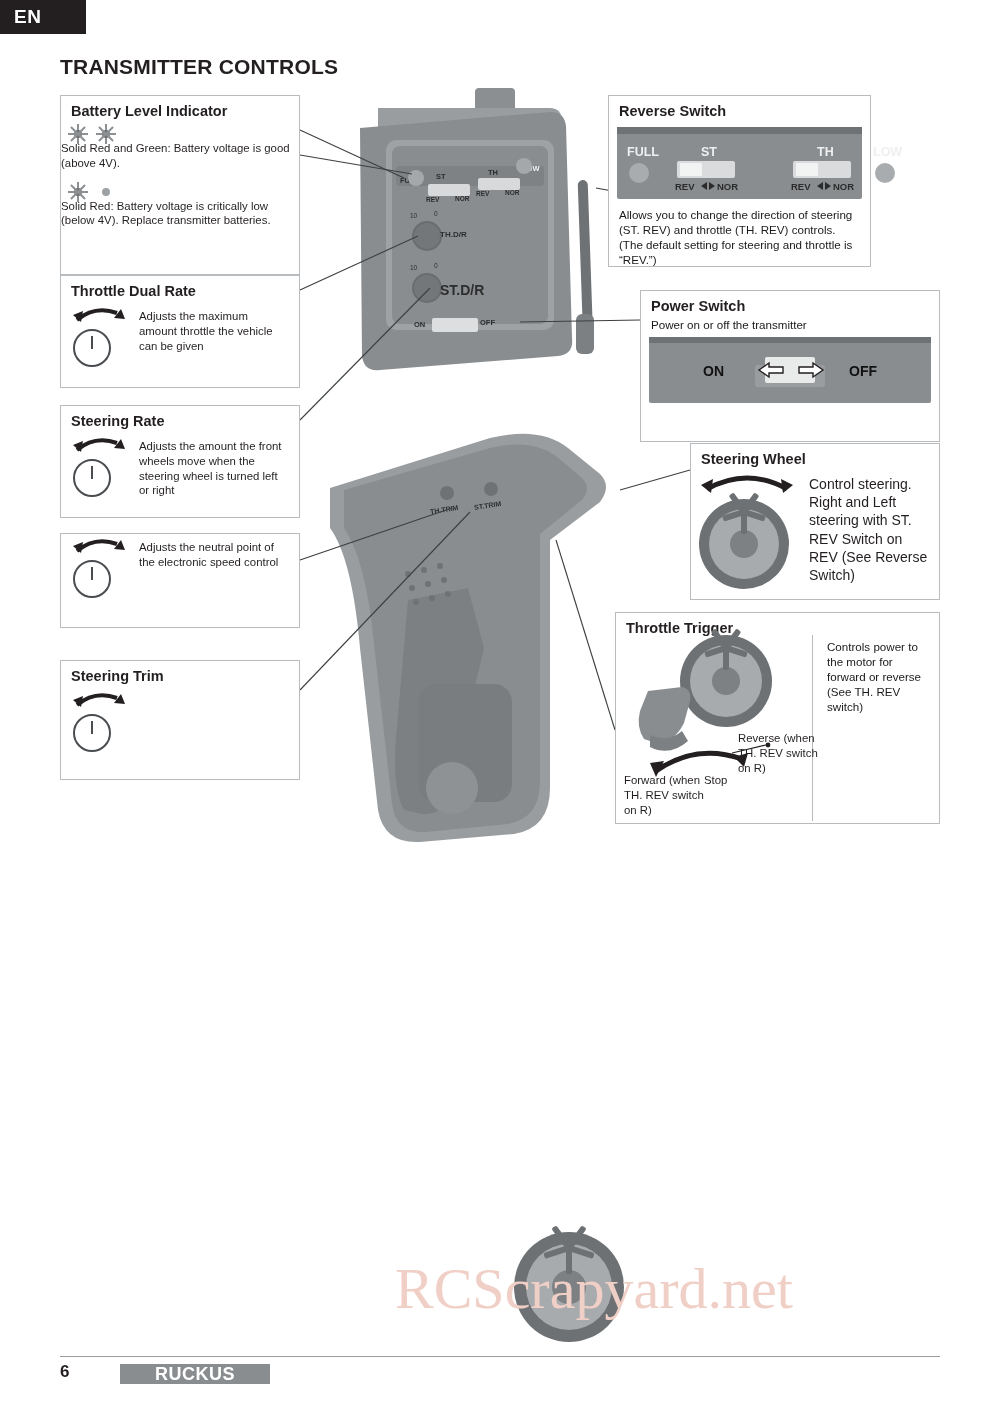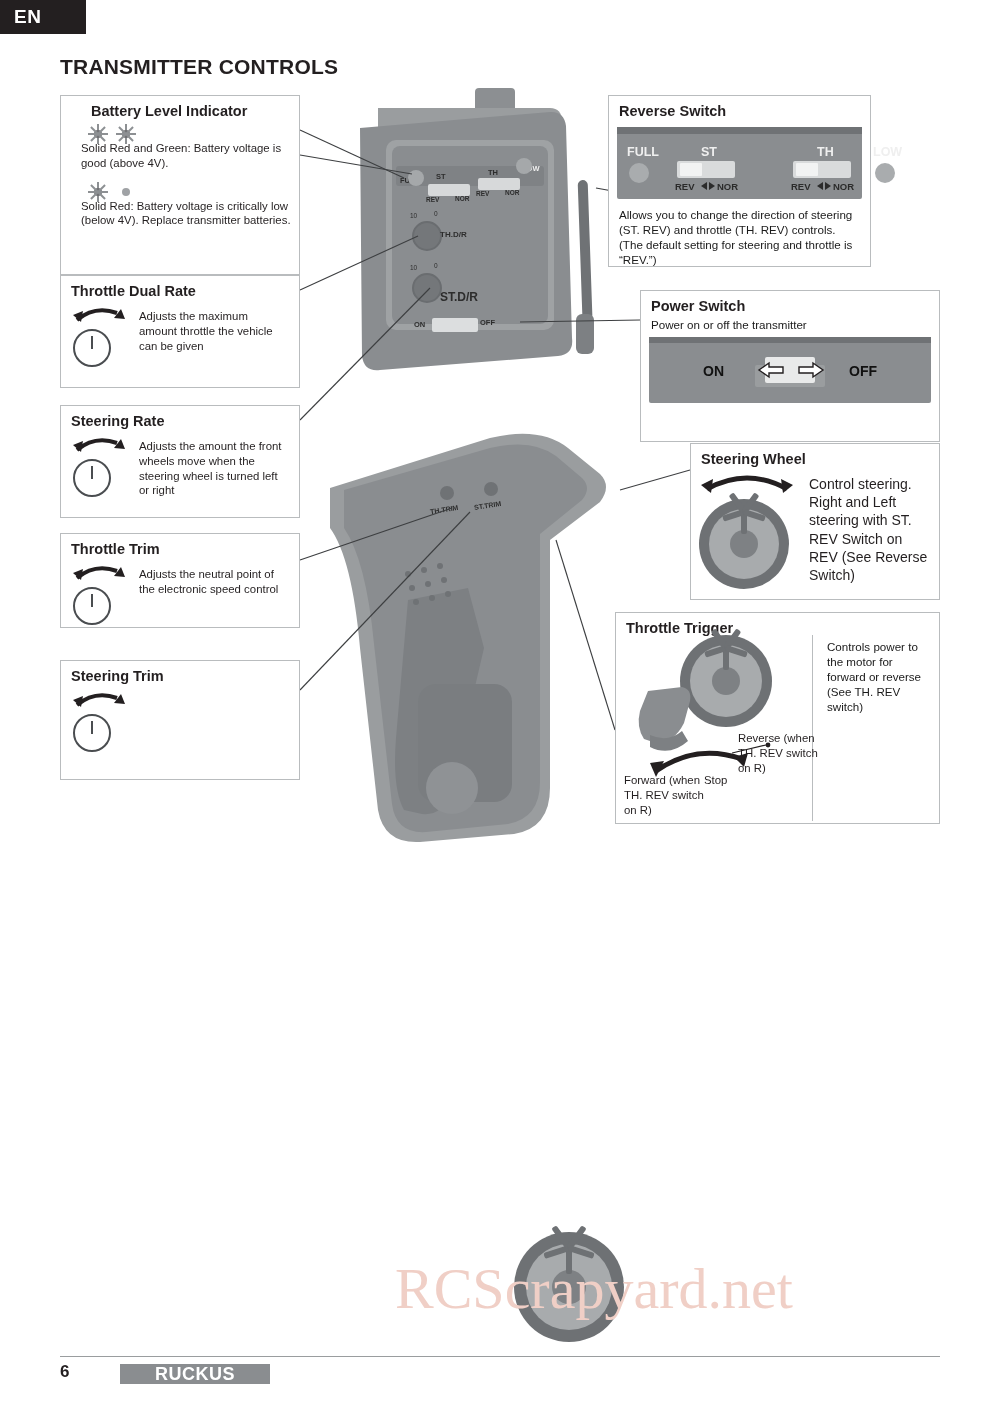--- a/index.html
+++ b/index.html
@@ -20,21 +20,21 @@
   }
   
   .box{
     position:absolute;border:1px solid #b9bcbe;box-sizing:border-box;background:#fff;
   }
   .box-title{
     font-size:14.5px;font-weight:bold;color:#231f20;padding:7px 10px 4px 10px;
   }
   .box-body{font-size:11.6px;line-height:1.28;color:#231f20;}
   
-  #battery-box{left:60px;top:95px;width:240px;height:180px;padding-left:20px;}
+  #battery-box{left:60px;top:95px;width:240px;height:180px;}
   .bat-row{display:flex;align-items:flex-start;margin:0 0 10px 0;flex-direction:column;}
   .bat-leds{width:62px;min-width:62px;display:flex;gap:14px;padding-left:10px;padding-top:4px;}
   .bat-text{font-size:11.4px;line-height:1.3;padding-right:8px;}
   .led{position:relative;width:14px;height:14px;}
   .led .bulb{position:absolute;left:3px;top:3px;width:8px;height:8px;border-radius:50%;background:#7d7f82;}
   .led.lit .bulb{background:#6f7174;}
   .led.lit::before,.led.lit::after{
     content:"";position:absolute;left:6px;top:-3px;width:2px;height:20px;background:#8d9093;
   }
   .led.lit::after{transform:rotate(90deg);}
@@ -174,21 +174,21 @@
   <div style="position:absolute;left:128px;top:96px;width:42px;height:12px;background:#d7d9da;border-radius:2px;"></div>
   <div style="position:absolute;left:178px;top:90px;width:42px;height:12px;background:#d7d9da;border-radius:2px;"></div>
   <div style="position:absolute;left:126px;top:108px;font-size:6.5px;color:#2d2d2d;font-weight:bold;">REV</div>
   <div style="position:absolute;left:155px;top:107px;font-size:6.5px;color:#2d2d2d;font-weight:bold;">NOR</div>
   <div style="position:absolute;left:176px;top:102px;font-size:6.5px;color:#2d2d2d;font-weight:bold;">REV</div>
   <div style="position:absolute;left:205px;top:101px;font-size:6.5px;color:#2d2d2d;font-weight:bold;">NOR</div>
 
   <div style="position:absolute;left:112px;top:133px;width:26px;height:26px;border-radius:50%;background:#74777a;border:2px solid #6a6d70;"></div>
   <div style="position:absolute;left:112px;top:185px;width:26px;height:26px;border-radius:50%;background:#74777a;border:2px solid #6a6d70;"></div>
   <div style="position:absolute;left:140px;top:142px;font-size:8px;color:#2d2d2d;font-weight:bold;">TH.D/R</div>
-  <div style="position:absolute;left:140px;top:202px;font-size:12px;color:#2d2d2d;font-weight:bold;">ST.D/R</div>
+  <div style="position:absolute;left:140px;top:194px;font-size:14px;color:#2d2d2d;font-weight:bold;">ST.D/R</div>
   <div style="position:absolute;left:110px;top:124px;font-size:6.5px;color:#2d2d2d;">10</div>
   <div style="position:absolute;left:134px;top:122px;font-size:6.5px;color:#2d2d2d;">0</div>
   <div style="position:absolute;left:110px;top:176px;font-size:6.5px;color:#2d2d2d;">10</div>
   <div style="position:absolute;left:134px;top:174px;font-size:6.5px;color:#2d2d2d;">0</div>
 
   <div style="position:absolute;left:132px;top:230px;width:46px;height:14px;background:#dcdedf;border-radius:2px;"></div>
   <div style="position:absolute;left:114px;top:232px;font-size:7.5px;color:#2d2d2d;font-weight:bold;">ON</div>
   <div style="position:absolute;left:180px;top:230px;font-size:7.5px;color:#2d2d2d;font-weight:bold;">OFF</div>
 
   <div style="position:absolute;left:140px;top:398px;width:14px;height:14px;border-radius:50%;background:#6f7275;"></div>
@@ -274,21 +274,20 @@
           <path d="M48 2 L52 12 L41 11 Z" fill="#231f20"></path>
         </svg>
       </div>
       <div class="knob"></div>
     </div>
     <div class="knob-text">Adjusts the amount the front wheels move when the steering wheel is turned left or right</div>
   </div>
 </div>
 
 <div class="box" id="throttle-trim">
-  <div class="box-title">Throttle Trim</div>
   <div class="box-body knob-row">
     <div class="knob-wrap">
       <div class="arc">
         <svg width="52" height="16" viewBox="0 0 52 16">
           <path d="M4 13 Q22 -2 44 6" stroke="#231f20" stroke-width="4" fill="none"></path>
           <path d="M0 8 L10 4 L8 15 Z" fill="#231f20"></path>
           <path d="M48 2 L52 12 L41 11 Z" fill="#231f20"></path>
         </svg>
       </div>
       <div class="knob"></div>

